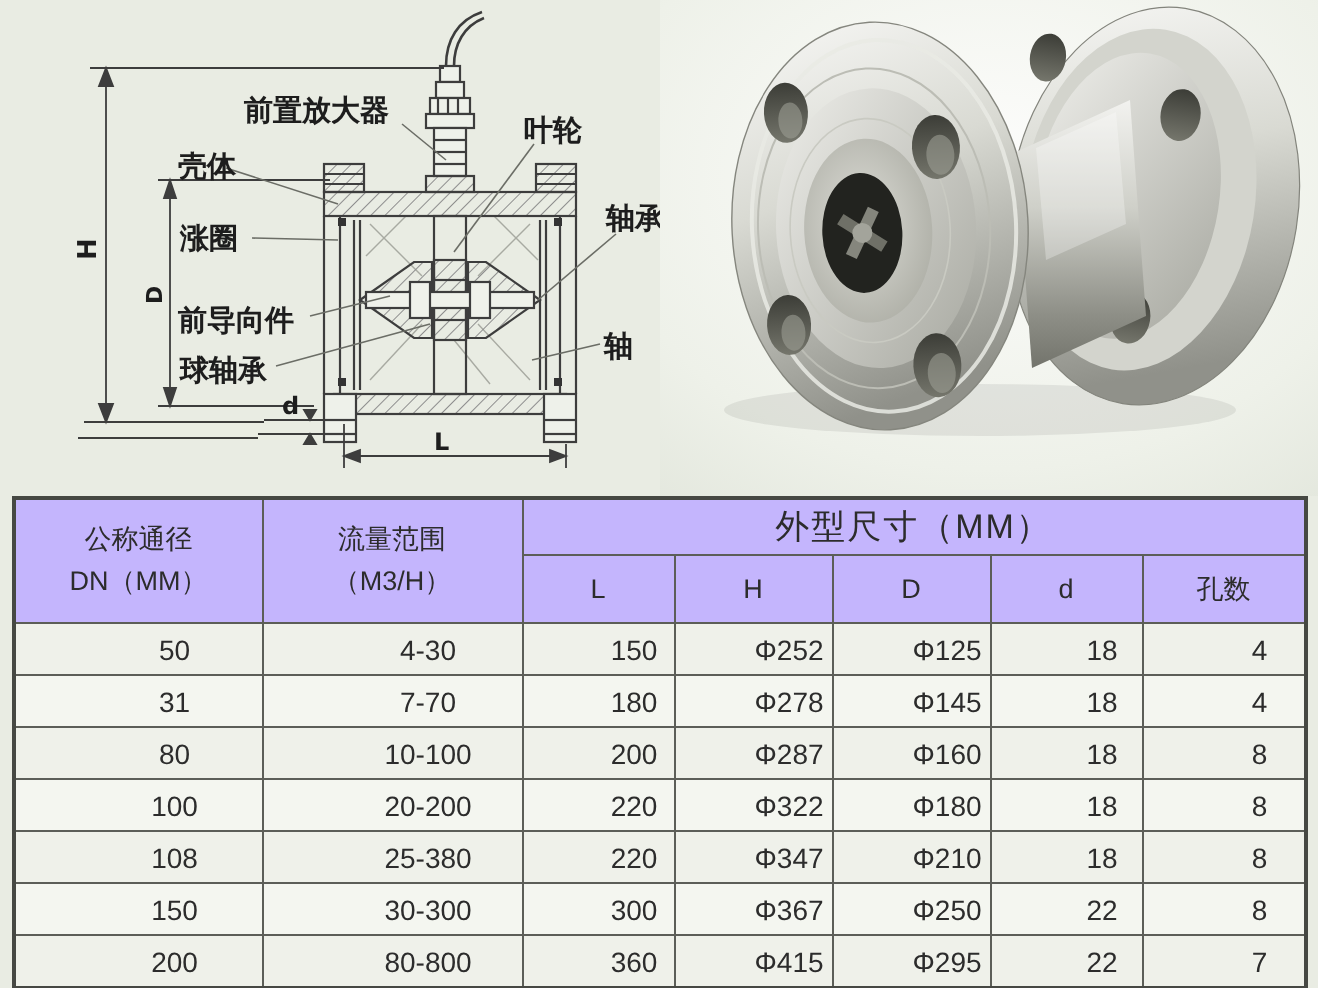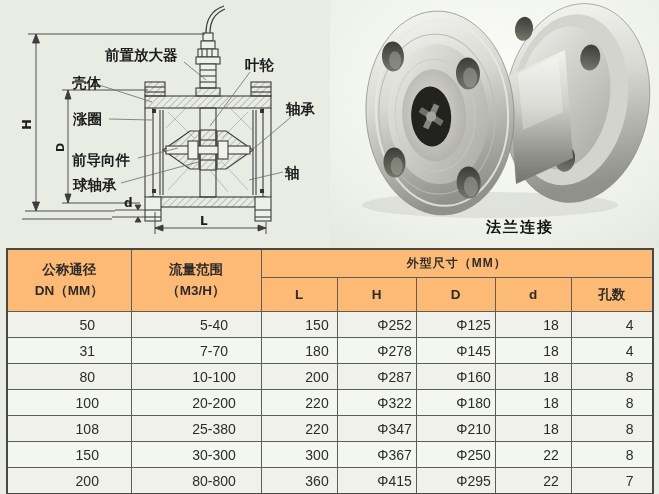--- a/index.html
+++ b/index.html
@@ -4,43 +4,43 @@
 <style>
   html,body{margin:0;padding:0;}
   body{
     width:659px;height:494px;overflow:hidden;
     background:#e9ece3;
     font-family:"Liberation Sans","DejaVu Sans",sans-serif;
     position:relative;
   }
   .stage{position:absolute;left:0;top:0;width:659px;height:494px;}
   
-  .diagram-wrap{position:absolute;left:0;top:0;width:335px;height:300px;}
+  .diagram-wrap{position:absolute;left:17px;top:0;width:335px;height:300px;}
   
   .photo-wrap{position:absolute;left:330px;top:0;width:329px;height:248px;}
   .photo-caption{
     position:absolute;left:455px;top:218px;width:130px;height:20px;
     text-align:center;font-size:15px;font-weight:bold;color:#111;
     letter-spacing:2px;
   }
   
   .spec-table{
     position:absolute;left:6px;top:248px;width:646px;
     border-collapse:collapse;table-layout:fixed;
     font-size:13.5px;color:#2c2c2c;
   }
   .spec-table th,.spec-table td{
     border:1px solid #5c5e58;
     text-align:center;vertical-align:middle;
     padding:0;overflow:hidden;white-space:nowrap;
   }
   .spec-table{border:2px solid #464843;}
-  .spec-table thead th{background:#fdba74;font-weight:bold;}
+  .spec-table thead th{background:#c4b5fd;font-weight:normal;}
   .spec-table .hdr-two{height:61px;line-height:1.5;font-size:13.5px;}
-  .spec-table .hdr-group{height:27px;font-size:12px;letter-spacing:1px;}
+  .spec-table .hdr-group{height:27px;font-size:17px;letter-spacing:1px;}
   .spec-table .hdr-sub{height:32px;font-size:13.5px;}
   .spec-table tbody td{height:25px;font-size:14px;background:#eff1ea;padding-left:36px;}
   .spec-table tbody tr:nth-child(even) td{background:#f4f6f0;}
 </style>
 </head>
 <body>
 
 <div class="stage">
 
   <div class="diagram-wrap">
@@ -251,21 +251,20 @@
         <ellipse cx="62" cy="160" rx="11" ry="15" fill="url(#gHole)"></ellipse>
         <ellipse cx="135" cy="184" rx="12" ry="16" fill="url(#gHole)"></ellipse>
         <ellipse cx="68" cy="58" rx="6" ry="9" fill="#9b9c92" opacity="0.6"></ellipse>
         <ellipse cx="142" cy="79" rx="7" ry="10" fill="#9b9c92" opacity="0.6"></ellipse>
         <ellipse cx="64" cy="164" rx="6" ry="9" fill="#9b9c92" opacity="0.6"></ellipse>
         <ellipse cx="137" cy="188" rx="7" ry="10" fill="#9b9c92" opacity="0.6"></ellipse>
       </g>
     </svg>
   </div>
 
-  <div class="photo-caption">法兰连接</div>
 
   <table class="spec-table">
     <colgroup>
       <col style="width:124px">
         <col style="width:130px">
         <col style="width:76px">
       <col style="width:79px">
         <col style="width:79px">
         <col style="width:76px">
         <col style="width:82px">
@@ -286,21 +285,21 @@
         <th class="hdr-sub">L</th>
         <th class="hdr-sub">H</th>
         <th class="hdr-sub">D</th>
         <th class="hdr-sub">d</th>
         <th class="hdr-sub">孔数</th>
       </tr>
     </thead>
     <tbody>
         <tr>
           <td>50</td>
-          <td>5-40</td>
+          <td>4-30</td>
           <td>150</td>
           <td>Φ252</td>
           <td>Φ125</td>
           <td>18</td>
           <td>4</td>
         </tr>
         <tr>
           <td>31</td>
           <td>7-70</td>
           <td>180</td>

